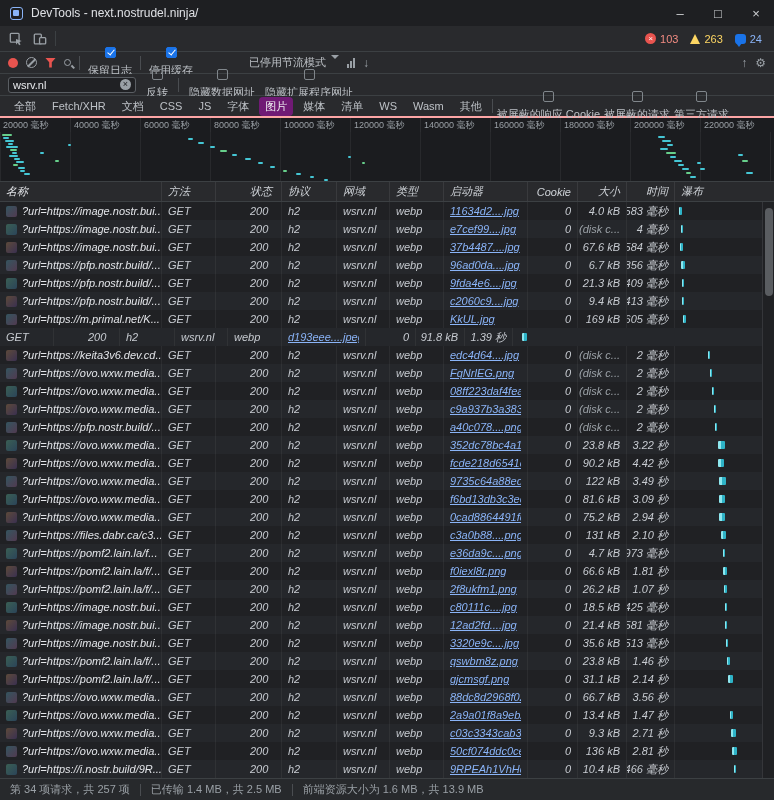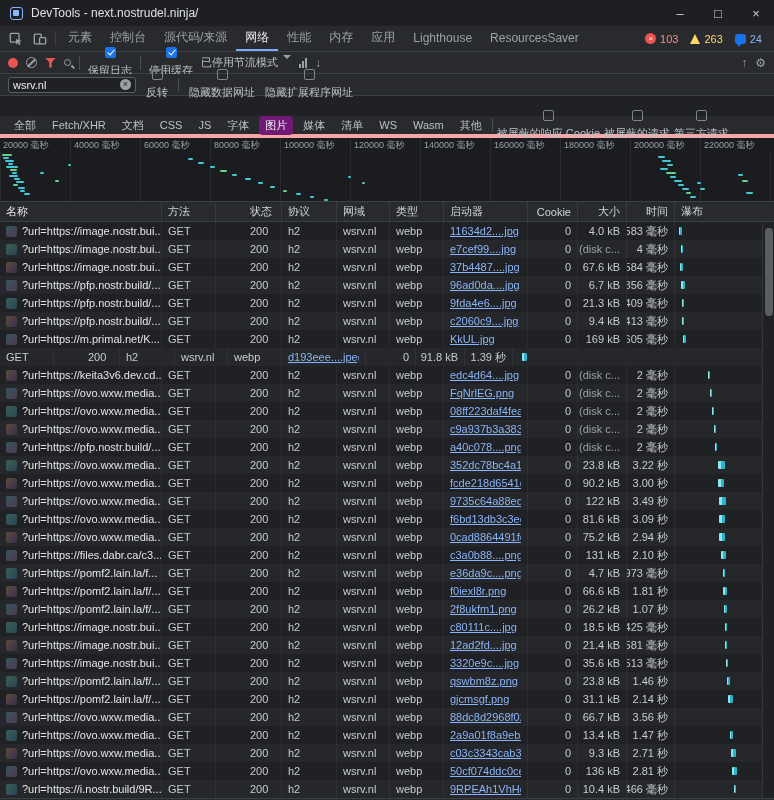--- a/index.html
+++ b/index.html
@@ -39,49 +39,49 @@
   .slash { width:11px; height:11px; border-radius:50%; border:1.5px solid #9aa0a6; position:relative; flex:none; }
   .slash::after { content:""; position:absolute; left:-1px; top:4px; width:11px; height:1.5px; background:#9aa0a6; transform:rotate(-45deg); }
   .funnel { width:11px; height:10px; background:#e8544f; clip-path:polygon(0 0,100% 0,62% 48%,62% 100%,38% 100%,38% 48%); flex:none; }
   .mag { width:7px; height:7px; border:1.5px solid #9aa0a6; border-radius:50%; position:relative; flex:none; }
   .mag::after { content:""; position:absolute; left:6px; top:6px; width:4px; height:1.5px; background:#9aa0a6; transform:rotate(45deg); }
   .vsep { width:1px; height:14px; background:#4a4d51; flex:none; }
   .cblabel { display:flex; align-items:center; gap:5px; white-space:nowrap;flex-direction:column; }
   .cb { width:11px; height:11px; border:1px solid #80868b; border-radius:2px; position:relative; flex:none; background:transparent; }
   .cb.checked { background:#1a73e8; border-color:#1a73e8; }
   .cb.checked::after { content:""; position:absolute; left:3px; top:0px; width:3px; height:6px; border:solid #fff; border-width:0 1.5px 1.5px 0; transform:rotate(40deg); }
-  .throttle { display:flex; gap:5px; white-space:nowrap; }
+  .throttle { display:flex; gap:5px; white-space:nowrap;margin-left:48px; }
   .caret { width:0; height:0; border-left:4px solid transparent; border-right:4px solid transparent; border-top:4px solid #9aa0a6; }
   .signal { display:flex; align-items:flex-end; gap:1px; height:10px; }
   .signal i { width:2px; background:#9aa0a6; display:block; }
   .signal i:nth-child(1){height:4px;} .signal i:nth-child(2){height:7px;} .signal i:nth-child(3){height:10px;}
   .spacer { flex:1; }
   .glyph { color:#9aa0a6; font-size:12px; line-height:1; }
 
   
   .filterrow { height:22px; background:#292a2d; border-bottom:1px solid #3c4043; display:flex; align-items:center; gap:10px; padding:0 8px; flex:none; color:#bdc1c6; }
   .searchbox { width:128px; height:16px; background:#202124; border:1px solid #5a5e63; border-radius:3px; display:flex; align-items:center; padding:0 4px; gap:5px; }
   .searchbox .q { flex:1; color:#e8eaed; white-space:nowrap; overflow:hidden; }
   .clearx { width:11px; height:11px; border-radius:50%; background:#9aa0a6; color:#202124; font-size:9px; line-height:11px; text-align:center; flex:none; }
 
   
-  .chiprow { height:22px; background:#292a2d; border-bottom:4px solid #fca5a5; display:flex; align-items:center; gap:4px; padding:0 8px; flex:none; color:#bdc1c6;margin-top:20px; }
+  .chiprow { height:22px; background:#292a2d; border-bottom:2px solid #fca5a5; display:flex; align-items:center; gap:4px; padding:0 8px; flex:none; color:#bdc1c6; }
   .chip { padding:2px 6px; border-radius:4px; white-space:nowrap; }
   .chip.selected { background:#701a75; color:#f1f3f4; }
 
   
   .overview { height:64px; border-bottom:1px solid #3c4043; background:#1b1c1f; flex:none; position:relative; }
   .ticks { display:flex; height:14px; font-size:9px; color:#9aa0a6; overflow:hidden; }
   .tick { width:70px; flex:none; padding-left:3px; border-left:1px solid rgba(255,255,255,0.08); white-space:nowrap; overflow:hidden; line-height:14px; }
   .tick:first-child { border-left:none; }
   .ovcanvas { position:relative; height:49px; background-image:repeating-linear-gradient(to right, rgba(255,255,255,0.06) 0 1px, transparent 1px 70px); }
   .ovbar { position:absolute; height:2px; border-radius:1px; }
 
   
-  .tablewrap { position:relative; flex:none; }
+  .tablewrap { position:relative; flex:none;font-style:italic; }
   .thead { height:20px; background:#292a2d; border-bottom:1px solid #3c4043; display:flex; width:774px; }
   .hcell { display:flex; align-items:center; padding:0 6px; color:#cfd3d8; border-right:1px solid rgba(255,255,255,0.08); white-space:nowrap; overflow:hidden; flex:none; }
   .hspacer { width:12px; flex:none; }
   .tbody { width:762px; height:576px; overflow:hidden; }
   .row { display:flex; height:18px; width:762px; }
   .row:nth-child(even) { background:#25272b; }
   .cell { display:flex; align-items:center; padding:0 6px; border-right:1px solid rgba(255,255,255,0.05); white-space:nowrap; overflow:hidden; color:#c7cbd1; flex:none; }
   .c-name{width:162px; gap:5px; color:#e2e4e8;}
   .c-method{width:54px;} .c-status{width:38px;margin-left:28px;} .c-proto{width:55px;}
   .c-domain{width:53px;} .c-type{width:54px;} .c-init{width:84px;}
@@ -122,31 +122,20 @@
           <path d="M8 8l6.5 2.4-2.8 1 1.5 2.8-1.7 1-1.5-2.9L8 14.6z" fill="#9aa0a6"></path>
         </svg>
     </span>
     <span class="tb-ico">
       <svg width="14" height="14" viewBox="0 0 16 16">
           <rect x="1.5" y="2.5" width="8" height="11" rx="1" fill="none" stroke="#9aa0a6" stroke-width="1.5"></rect>
           <rect x="7.5" y="6.5" width="7" height="7" rx="1" fill="#292a2d" stroke="#9aa0a6" stroke-width="1.5"></rect>
         </svg>
     </span>
     <div class="tsep"></div>
-    <div class="tabs">
-        <div class="tab">元素</div>
-        <div class="tab">控制台</div>
-        <div class="tab">源代码/来源</div>
-        <div class="tab selected">网络</div>
-        <div class="tab">性能</div>
-        <div class="tab">内存</div>
-        <div class="tab">应用</div>
-        <div class="tab">Lighthouse</div>
-        <div class="tab">ResourcesSaver</div>
-      </div>
     <div class="badges">
       <span class="badge err">
           <i class="errico">×</i>
           <b>103</b>
         </span>
       <span class="badge warn">
           <i class="warnico"></i>
           <b>263</b>
         </span>
       <span class="badge issue">
@@ -599,21 +588,21 @@
           <div class="cell c-method">GET</div>
           <div class="cell c-status">200</div>
           <div class="cell c-proto">h2</div>
           <div class="cell c-domain">wsrv.nl</div>
           <div class="cell c-type">webp</div>
           <div class="cell c-init">
             <span class="initlink">fcde218d6541c6...</span>
           </div>
           <div class="cell c-cookie">0</div>
           <div class="cell c-size">90.2 kB</div>
-          <div class="cell c-time">3.00 秒</div>
+          <div class="cell c-time">4.42 秒</div>
           <div class="cell c-wf">
             <div class="wfbar" style="left: 43px; width: 6px;"></div>
           </div>
         </div>
         <div class="row">
           <div class="cell c-name">
             <span class="fico"></span>
             <span>?url=https://ovo.wxw.media...</span>
           </div>
           <div class="cell c-method">GET</div>

